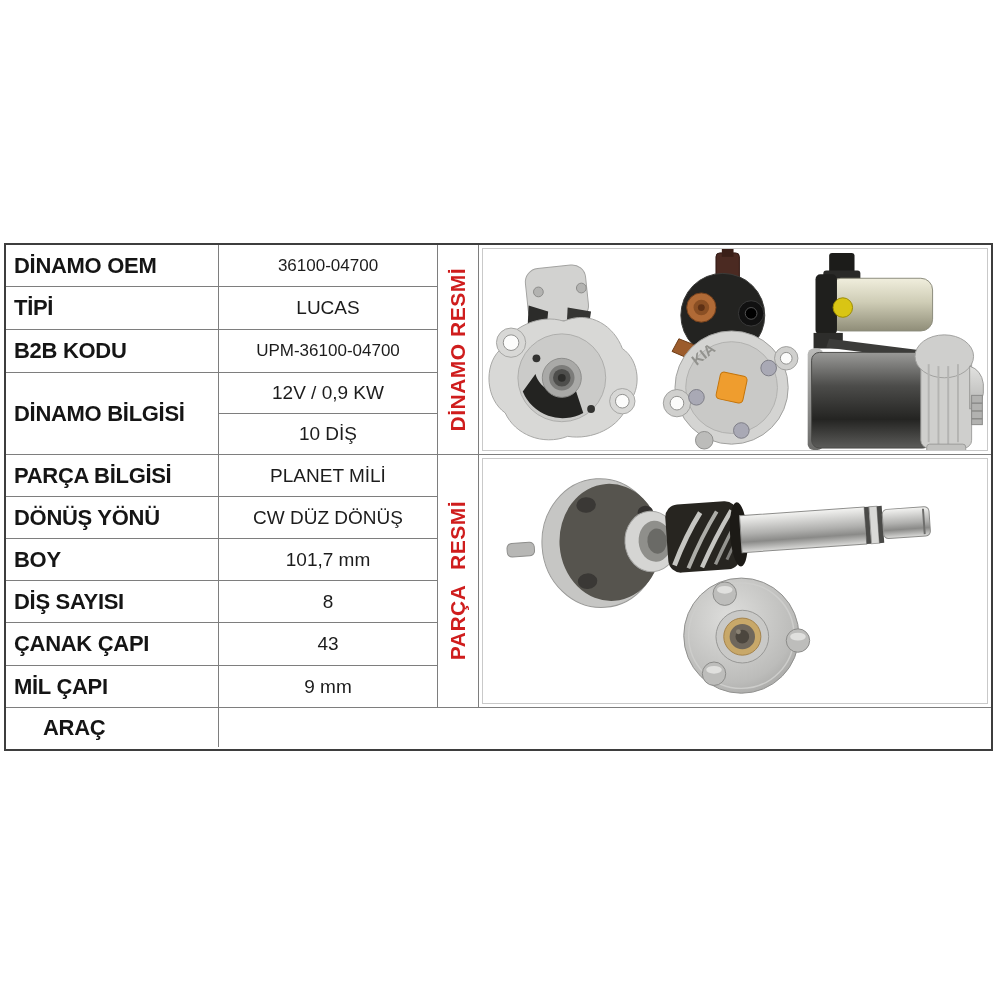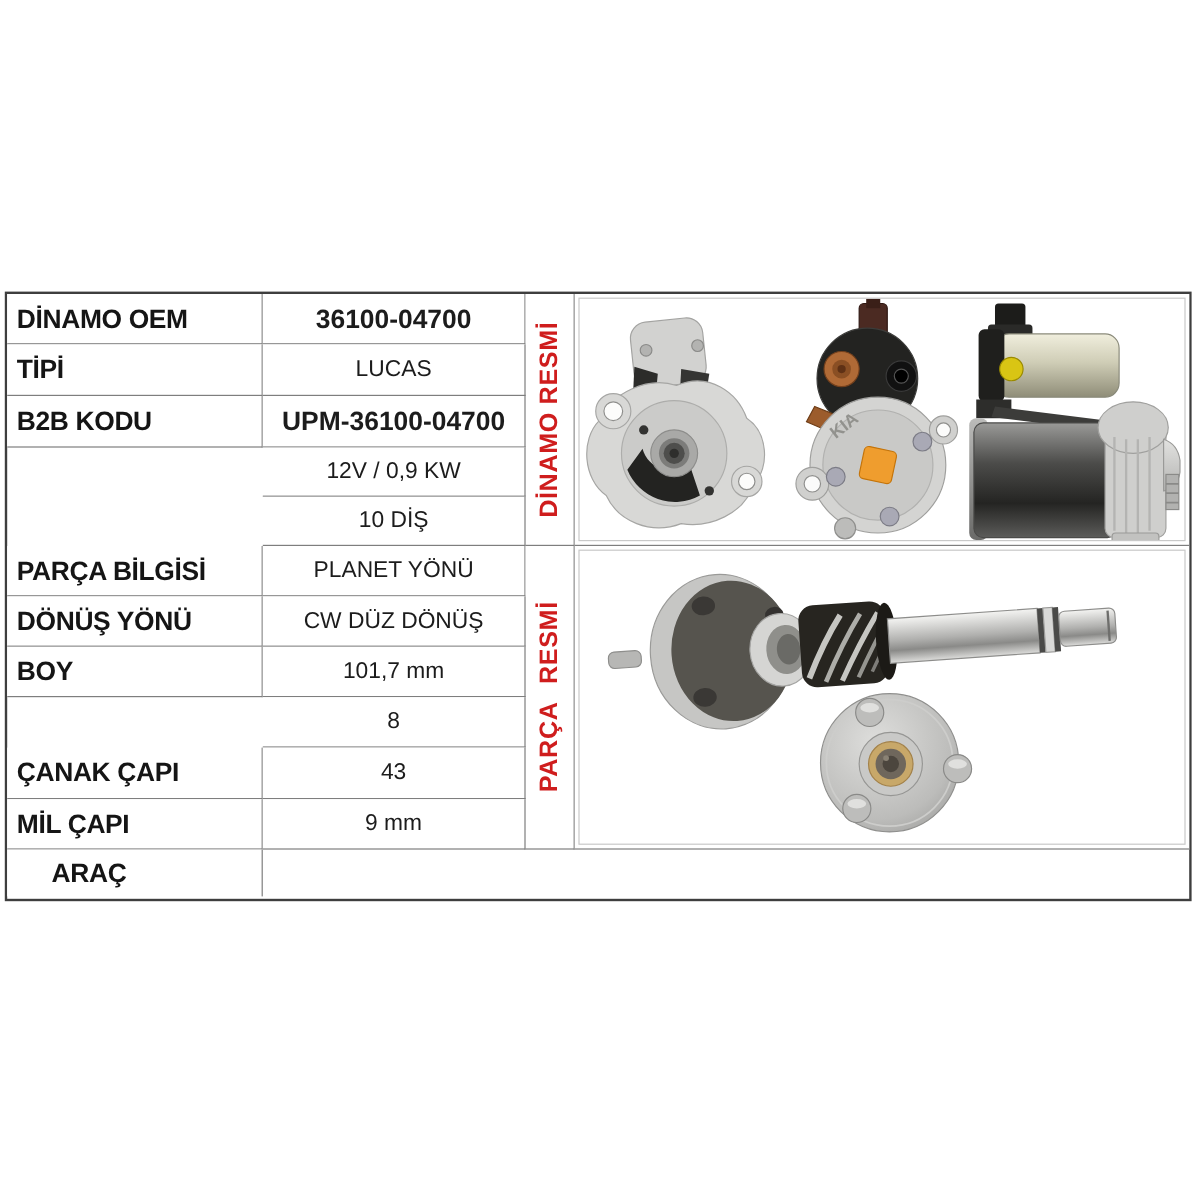--- a/index.html
+++ b/index.html
@@ -15,21 +15,21 @@
   }
   .cell{
     box-sizing:border-box;background:#ffffff;overflow:hidden;
     border-right:1px solid #7e7e7e;border-bottom:1px solid #7e7e7e;
     display:flex;align-items:center;
   }
   .cell.no-r{border-right:none;}
   .cell.no-b{border-bottom:none;padding-left:37px;}
   .label{font-weight:700;font-size:22px;color:#151515;padding-left:8px;letter-spacing:-0.3px;white-space:nowrap;}
   .value{justify-content:center;font-size:19px;color:#1c1c1c;white-space:nowrap;}
-  .value.bold{font-weight:700;font-size:22px;text-align:right;}
+  .value.bold{font-weight:400;font-size:17px;text-align:right;}
   .red-cell{justify-content:center;}
   .vtext{
     writing-mode:vertical-rl;transform:rotate(180deg);
     font-weight:700;font-size:21px;letter-spacing:0.5px;color:#cf1d1d;white-space:nowrap;
   }
   .vtext.spread{word-spacing:9px;}
   .photo-cell{position:relative;}
   .photo-frame{position:absolute;inset:3px;border:1px solid #c9c9c9;background:#ffffff;}
   .photo-frame svg{width:100%;height:100%;display:block;}
 </style>
@@ -143,25 +143,26 @@
         </svg>
       </div>
     </div>
 
     <div class="cell label" style="grid-area:2/1/3/2">TİPİ</div>
     <div class="cell value" style="grid-area:2/2/3/3">LUCAS</div>
 
     <div class="cell label" style="grid-area:3/1/4/2">B2B KODU</div>
     <div class="cell value bold" style="grid-area:3/2/4/3">UPM-36100-04700</div>
 
+    <div class="cell label" style="grid-area:4/1/6/2">DİNAMO BİLGİSİ</div>
     <div class="cell value" style="grid-area:4/2/5/3">12V / 0,9 KW</div>
     <div class="cell value" style="grid-area:5/2/6/3">10 DİŞ</div>
 
     <div class="cell label" style="grid-area:6/1/7/2">PARÇA BİLGİSİ</div>
-    <div class="cell value" style="grid-area:6/2/7/3">PLANET YÖNÜ</div>
+    <div class="cell value" style="grid-area:6/2/7/3">PLANET MİLİ</div>
     <div class="cell red-cell" style="grid-area:6/3/12/4">
       <span class="vtext spread">PARÇA RESMİ</span>
     </div>
 
     <div class="cell photo-cell no-r" style="grid-area:6/4/12/5">
       <div class="photo-frame">
         <svg viewBox="0 0 511 250" preserveAspectRatio="xMidYMid meet">
           <defs>
             <linearGradient id="p-shaft" x1="0" y1="0" x2="0" y2="1">
               <stop offset="0" stop-color="#f4f4f2"></stop>
@@ -219,20 +220,21 @@
         </svg>
       </div>
     </div>
 
     <div class="cell label" style="grid-area:7/1/8/2">DÖNÜŞ YÖNÜ</div>
     <div class="cell value" style="grid-area:7/2/8/3">CW DÜZ DÖNÜŞ</div>
 
     <div class="cell label" style="grid-area:8/1/9/2">BOY</div>
     <div class="cell value" style="grid-area:8/2/9/3">101,7 mm</div>
 
+    <div class="cell label" style="grid-area:9/1/10/2">DİŞ SAYISI</div>
     <div class="cell value" style="grid-area:9/2/10/3">8</div>
 
     <div class="cell label" style="grid-area:10/1/11/2">ÇANAK ÇAPI</div>
     <div class="cell value" style="grid-area:10/2/11/3">43</div>
 
     <div class="cell label" style="grid-area:11/1/12/2">MİL ÇAPI</div>
     <div class="cell value" style="grid-area:11/2/12/3">9 mm</div>
 
     <div class="cell label no-b" style="grid-area:12/1/13/2">ARAÇ</div>
 

